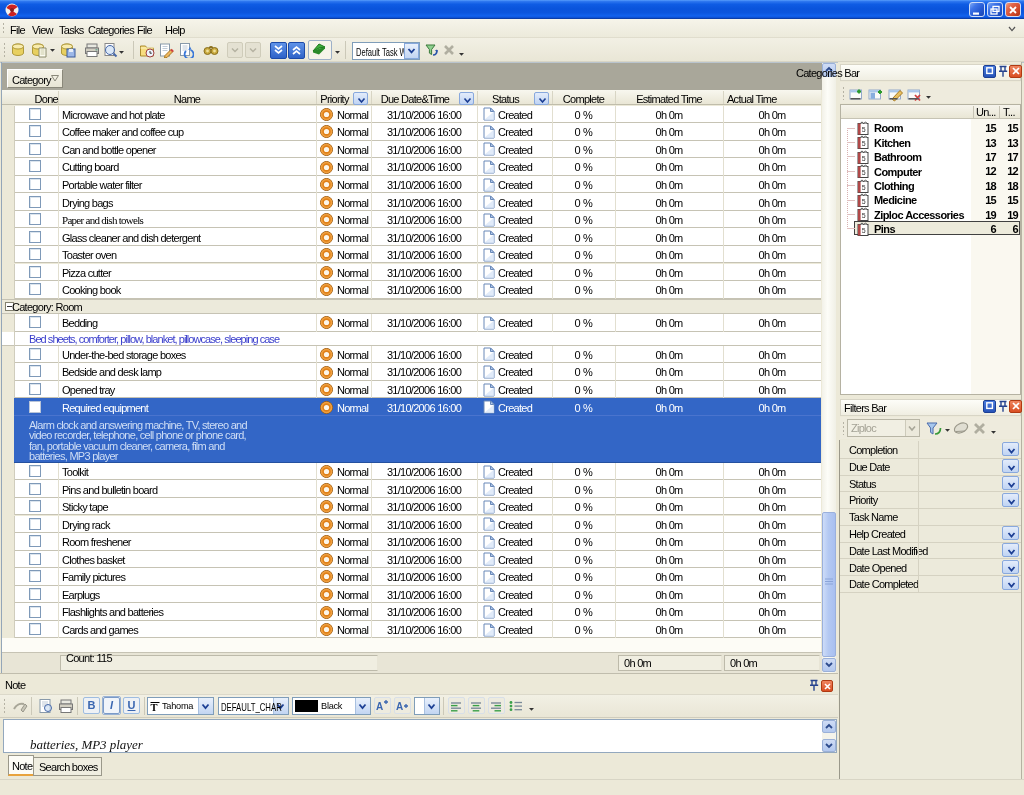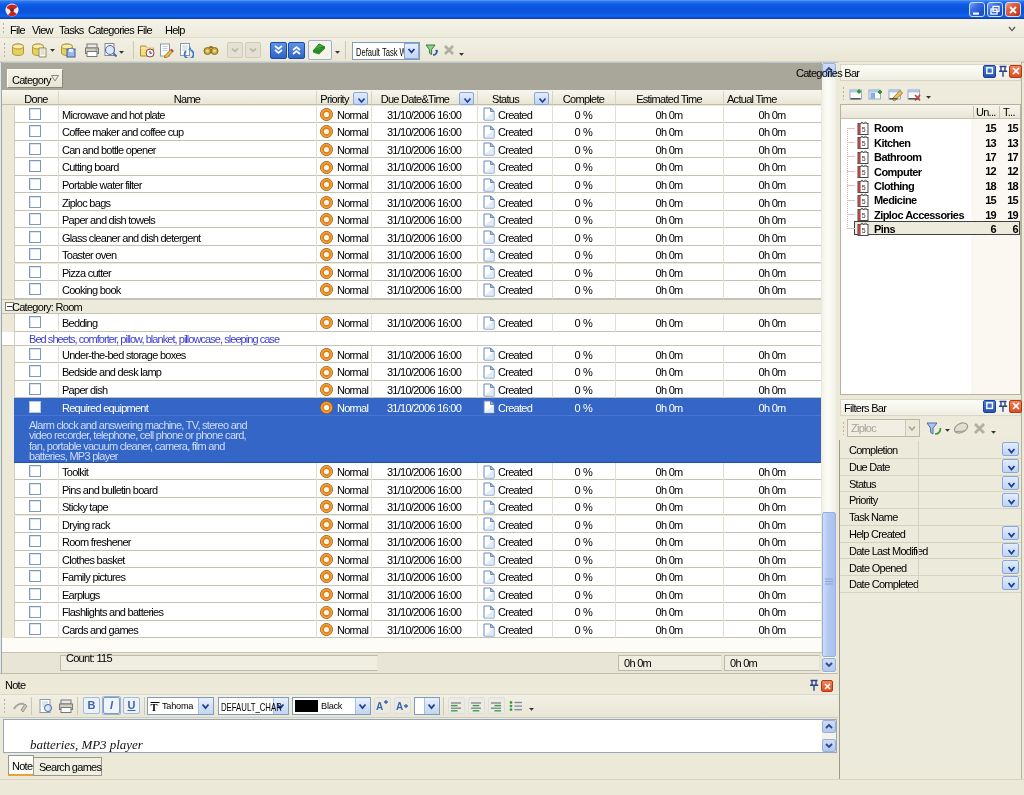--- a/index.html
+++ b/index.html
@@ -145,21 +145,21 @@
 <div class="abs" style="left:0;top:62px;width:1024px;height:1px;background:#b9c4ce;"></div>
 <div class="abs" style="left:1px;top:62px;width:1px;height:611px;background:#94a6b8;"></div>
 <div class="abs" style="left:2px;top:63px;width:820px;height:27px;background:#a9a79a;"></div>
 <div class="abs" style="left:7px;top:69px;width:56px;height:19px;background:linear-gradient(180deg,#f6f4ea,#e8e5d4);border:1px solid #fff;border-right-color:#8a887a;border-bottom-color:#8a887a;"></div>
 <div class="abs t11" style="left:12px;top:74px;">Category</div>
 <svg class="abs" style="left:50px;top:74px;" width="10" height="9">
       <path d="M1.5 1.5 h7 l-3.5 5.5 z" fill="none" stroke="#8a887a"></path>
     </svg>
 <div class="abs" style="left:2px;top:90px;width:819px;height:15px;background:linear-gradient(180deg,#f8f7ef,#e9e6d5);border-bottom:1px solid #c0bdab;"></div>
 <div class="abs" style="left:58px;top:91px;width:1px;height:13px;background:#d8d5c4;"></div>
-<div class="abs t11" style="left:14px;top:92.5px;width:44px;text-align:center;">Done</div>
+<div class="abs t11" style="left:14px;top:92.5px;width:44px;text-align:right;">Done</div>
 <div class="abs" style="left:316px;top:91px;width:1px;height:13px;background:#d8d5c4;"></div>
 <div class="abs t11" style="left:58px;top:92.5px;width:258px;text-align:center;">Name</div>
 <div class="abs" style="left:371px;top:91px;width:1px;height:13px;background:#d8d5c4;"></div>
 <div class="abs t11" style="left:316px;top:92.5px;width:37px;text-align:center;">Priority</div>
 <div class="ddbtn" style="left:353px;top:92px;">
       <svg width="13" height="11">
         <path d="M3.5 3.5 L6.5 7 L9.5 3.5" fill="none" stroke="#1c3f94" stroke-width="1.6"></path>
       </svg>
     </div>
 <div class="abs" style="left:477px;top:91px;width:1px;height:13px;background:#d8d5c4;"></div>
@@ -318,21 +318,21 @@
 <div class="abs" style="left:58.0px;top:175.7px;width:1px;height:17.6px;background:#e2dfd0;"></div>
 <div class="abs" style="left:316.0px;top:175.7px;width:1px;height:17.6px;background:#e2dfd0;"></div>
 <div class="abs" style="left:371.0px;top:175.7px;width:1px;height:17.6px;background:#e2dfd0;"></div>
 <div class="abs" style="left:477.0px;top:175.7px;width:1px;height:17.6px;background:#e2dfd0;"></div>
 <div class="abs" style="left:552.0px;top:175.7px;width:1px;height:17.6px;background:#e2dfd0;"></div>
 <div class="abs" style="left:615.0px;top:175.7px;width:1px;height:17.6px;background:#e2dfd0;"></div>
 <div class="abs" style="left:723.0px;top:175.7px;width:1px;height:17.6px;background:#e2dfd0;"></div>
 <div class="abs" style="left:2px;top:193.3px;width:819px;height:17.6px;background:#ece9d8;"></div>
 <div class="abs" style="left:14px;top:193.3px;width:807px;height:17.6px;background:#fff;border-bottom:1px solid #c6c3b4;"></div>
 <div class="chk" style="left:29px;top:195.5px;"></div>
-<div class="abs t11" style="left:62px;top:196.5px;color:#000;">Ziploc bags</div>
+<div class="abs t11" style="left:62px;top:196.5px;color:#000;">Drying bags</div>
 <svg class="abs" style="left:320px;top:195.6px;" width="13" height="13">
       <circle cx="6.5" cy="6.5" r="6" fill="#e08018" stroke="#9a5a10"></circle>
       <circle cx="6.5" cy="6.5" r="5" fill="none" stroke="#f0a040" stroke-width="1.6"></circle>
       <circle cx="6.5" cy="6.5" r="2.6" fill="#fcf6ea"></circle>
     </svg>
 <div class="abs t11" style="left:337px;top:196.5px;color:#000;">Normal</div>
 <div class="abs t11" style="left:371px;top:196.5px;width:106px;text-align:center;color:#000;">31/10/2006 16:00</div>
 <svg class="abs" style="left:483px;top:195.1px;" width="12" height="14">
       <path d="M1 1 h6.5 l3.5 3.5 v8.5 h-10 z" fill="#fff" stroke="#6888b8"></path>
       <path d="M7.5 1 v3.5 h3.5 z" fill="#b8cdf0" stroke="#6888b8"></path>
@@ -346,21 +346,21 @@
 <div class="abs" style="left:58.0px;top:193.3px;width:1px;height:17.6px;background:#e2dfd0;"></div>
 <div class="abs" style="left:316.0px;top:193.3px;width:1px;height:17.6px;background:#e2dfd0;"></div>
 <div class="abs" style="left:371.0px;top:193.3px;width:1px;height:17.6px;background:#e2dfd0;"></div>
 <div class="abs" style="left:477.0px;top:193.3px;width:1px;height:17.6px;background:#e2dfd0;"></div>
 <div class="abs" style="left:552.0px;top:193.3px;width:1px;height:17.6px;background:#e2dfd0;"></div>
 <div class="abs" style="left:615.0px;top:193.3px;width:1px;height:17.6px;background:#e2dfd0;"></div>
 <div class="abs" style="left:723.0px;top:193.3px;width:1px;height:17.6px;background:#e2dfd0;"></div>
 <div class="abs" style="left:2px;top:210.8px;width:819px;height:17.6px;background:#ece9d8;"></div>
 <div class="abs" style="left:14px;top:210.8px;width:807px;height:17.6px;background:#fff;border-bottom:1px solid #c6c3b4;"></div>
 <div class="chk" style="left:29px;top:213.1px;"></div>
-<div class="abs t11" style="left:62px;top:214.0px;color:#000;">Paper and dish towels</div>
+<div class="abs t11" style="left:62px;top:214.0px;color:#000;font-family:Liberation Serif, serif;">Paper and dish towels</div>
 <svg class="abs" style="left:320px;top:213.1px;" width="13" height="13">
       <circle cx="6.5" cy="6.5" r="6" fill="#e08018" stroke="#9a5a10"></circle>
       <circle cx="6.5" cy="6.5" r="5" fill="none" stroke="#f0a040" stroke-width="1.6"></circle>
       <circle cx="6.5" cy="6.5" r="2.6" fill="#fcf6ea"></circle>
     </svg>
 <div class="abs t11" style="left:337px;top:214.0px;color:#000;">Normal</div>
 <div class="abs t11" style="left:371px;top:214.0px;width:106px;text-align:center;color:#000;">31/10/2006 16:00</div>
 <svg class="abs" style="left:483px;top:212.6px;" width="12" height="14">
       <path d="M1 1 h6.5 l3.5 3.5 v8.5 h-10 z" fill="#fff" stroke="#6888b8"></path>
       <path d="M7.5 1 v3.5 h3.5 z" fill="#b8cdf0" stroke="#6888b8"></path>
@@ -577,21 +577,21 @@
 <div class="abs" style="left:58.0px;top:363.2px;width:1px;height:17.6px;background:#e2dfd0;"></div>
 <div class="abs" style="left:316.0px;top:363.2px;width:1px;height:17.6px;background:#e2dfd0;"></div>
 <div class="abs" style="left:371.0px;top:363.2px;width:1px;height:17.6px;background:#e2dfd0;"></div>
 <div class="abs" style="left:477.0px;top:363.2px;width:1px;height:17.6px;background:#e2dfd0;"></div>
 <div class="abs" style="left:552.0px;top:363.2px;width:1px;height:17.6px;background:#e2dfd0;"></div>
 <div class="abs" style="left:615.0px;top:363.2px;width:1px;height:17.6px;background:#e2dfd0;"></div>
 <div class="abs" style="left:723.0px;top:363.2px;width:1px;height:17.6px;background:#e2dfd0;"></div>
 <div class="abs" style="left:2px;top:380.7px;width:819px;height:17.6px;background:#ece9d8;"></div>
 <div class="abs" style="left:14px;top:380.7px;width:807px;height:17.6px;background:#fff;border-bottom:1px solid #c6c3b4;"></div>
 <div class="chk" style="left:29px;top:383.0px;"></div>
-<div class="abs t11" style="left:62px;top:383.9px;color:#000;">Paper dish</div>
+<div class="abs t11" style="left:62px;top:383.9px;color:#000;">Opened tray</div>
 <svg class="abs" style="left:320px;top:383.0px;" width="13" height="13">
       <circle cx="6.5" cy="6.5" r="6" fill="#e08018" stroke="#9a5a10"></circle>
       <circle cx="6.5" cy="6.5" r="5" fill="none" stroke="#f0a040" stroke-width="1.6"></circle>
       <circle cx="6.5" cy="6.5" r="2.6" fill="#fcf6ea"></circle>
     </svg>
 <div class="abs t11" style="left:337px;top:383.9px;color:#000;">Normal</div>
 <div class="abs t11" style="left:371px;top:383.9px;width:106px;text-align:center;color:#000;">31/10/2006 16:00</div>
 <svg class="abs" style="left:483px;top:382.5px;" width="12" height="14">
       <path d="M1 1 h6.5 l3.5 3.5 v8.5 h-10 z" fill="#fff" stroke="#6888b8"></path>
       <path d="M7.5 1 v3.5 h3.5 z" fill="#b8cdf0" stroke="#6888b8"></path>
@@ -1283,14 +1283,14 @@
       <path d="M3 7 L6 4 L9 7" fill="none" stroke="#2c4a8c" stroke-width="1.8"></path>
     </svg>
 <div class="abs" style="left:822px;top:739px;width:14px;height:13px;border-radius:2px;background:linear-gradient(180deg,#cfdcf5,#b3c8ee);border:1px solid #9ab0d8;"></div>
 <svg class="abs" style="left:823px;top:740px;" width="12" height="11">
       <path d="M3 4 L6 7 L9 4" fill="none" stroke="#2c4a8c" stroke-width="1.8"></path>
     </svg>
 <div class="abs" style="left:0;top:754px;width:838px;height:25px;background:#ece9d8;"></div>
 <div class="abs" style="left:8px;top:755px;width:26px;height:21px;background:#fdfcf6;border:1px solid #9a988a;border-bottom:2px solid #e8a33d;"></div>
 <div class="abs t11" style="left:12px;top:760px;">Note</div>
 <div class="abs" style="left:33px;top:757px;width:69px;height:19px;background:#f0eee1;border:1px solid #9a988a;"></div>
-<div class="abs t11" style="left:39px;top:761px;">Search games</div>
+<div class="abs t11" style="left:39px;top:761px;">Search boxes</div>
 <div class="abs" style="left:0;top:779px;width:1024px;height:16px;background:#ece9d8;border-top:1px solid #d8d5c5;"></div>
 </div>
 </body></html>

